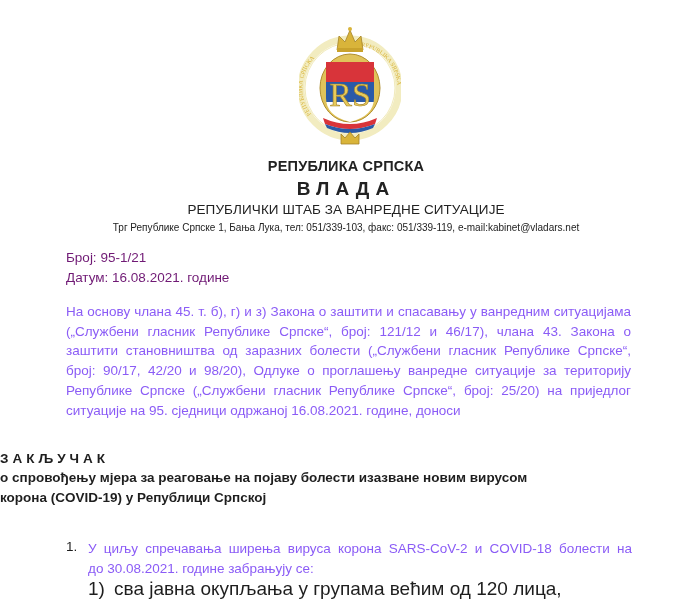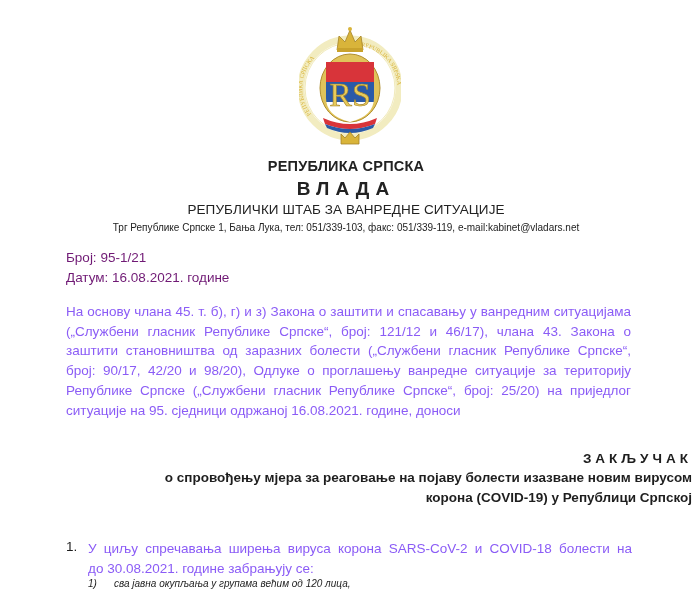--- a/index.html
+++ b/index.html
@@ -18,30 +18,30 @@
     .meta { position: absolute; left: 66px; font-size: 13.5px; color: #701a75; }
     .meta-1 { top: 250px; }
     .meta-2 { top: 270px; }
 
     .para { position: absolute; left: 66px; width: 565px; font-size: 13.5px; line-height: 19.7px;
             text-align: justify; color: #8b5cf6; }
     .para-line { display: block; text-align-last: justify; white-space: nowrap; }
     .para-line.last { text-align-last: left; }
     .intro { top: 302px; }
 
-    .title { position: absolute; left: 0; width: 692px; text-align: right; font-weight: bold; color: #1e1e1e; }
+    .title { position: absolute; left: 0; width: 692px; text-align: left; font-weight: bold; color: #1e1e1e; }
     .t1 { top: 451px; font-size: 13.5px; letter-spacing: 4px; }
     .t2 { top: 470px; font-size: 13.5px; }
     .t3 { top: 490px; font-size: 13.5px; }
 
     .item { position: absolute; left: 66px; font-size: 13.5px; color: #1e1e1e; }
     .item-num { position: absolute; left: 0; top: 0; }
     .item-body { position: absolute; left: 22px; width: 544px; line-height: 19.7px; top: 0; }
     .item-1 { top: 539px; width: 566px; height: 60px; }
-    .sub { position: absolute; left: 88px; top: 578px; font-size: 10px; font-style: italic; }
+    .sub { position: absolute; left: 88px; top: 578px; font-size: 19px; }
     .sub-num { display: inline-block; width: 26px; }
   </style>
 </head>
 <body>
 
 <div class="page">
 
   <svg class="emblem" viewBox="0 0 102 126">
     <circle cx="51" cy="68" r="49" fill="none" stroke="#f2ecc0" stroke-width="7"></circle>
     <circle cx="51" cy="68" r="45" fill="none" stroke="#ece3a8" stroke-width="0.8"></circle>

